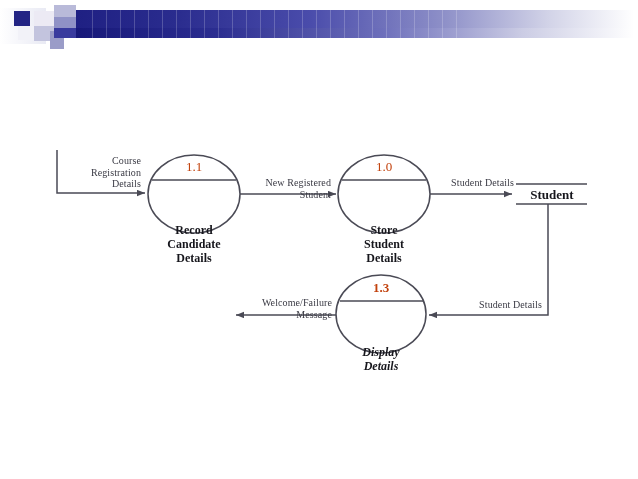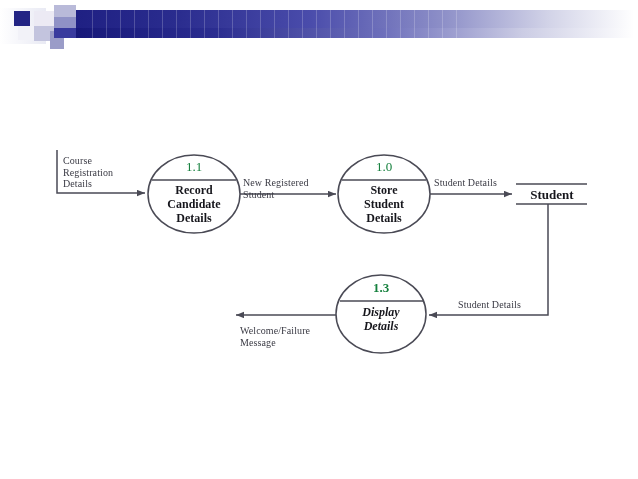--- a/index.html
+++ b/index.html
@@ -32,43 +32,44 @@
     height: 479px;
   }
 
   
   .lbl {
     position: absolute;
     color: #3a3a44;
     font-family: "Liberation Serif", serif;
     font-size: 10px;
     line-height: 11.5px;
-    text-align: left;
+    text-align: right;
     white-space: pre-line;
     letter-spacing: 0.1px;
   }
   .proc-num {
     position: absolute;
-    color: #15803d;
+    color: #c2410c;
     font-family: "Liberation Serif", serif;
     font-size: 13px;
     line-height: 14px;
     text-align: center;
     width: 90px;
   }
   .proc-name {
     position: absolute;
     color: #16161c;
     font-family: "Liberation Serif", serif;
     font-weight: bold;
     font-size: 12px;
     line-height: 14px;
     text-align: center;
     white-space: pre-line;
     width: 100px;
+    margin-top: 40px;
   }
   .store-name {
     position: absolute;
     color: #16161c;
     font-family: "Liberation Serif", serif;
     font-weight: bold;
     font-size: 13px;
     line-height: 15px;
     text-align: center;
     width: 80px;
@@ -206,14 +207,14 @@
 <div class="lbl" style="left:434px; top:177px; width:80px;">Student Details</div>
 
 <div class="store-name" style="left:512px; top:187px;">Student</div>
 
 <div class="lbl" style="left:458px; top:299px; width:84px;">Student Details</div>
 
 <div class="proc-num" style="left:336px; top:281px;font-weight:bold;">1.3</div>
 <div class="proc-name" style="left:331px; top:305px;font-style:italic;">Display
 Details</div>
 
-<div class="lbl" style="left:240px; top:297px; width:92px;margin-top:28px;">Welcome/Failure
+<div class="lbl" style="left:240px; top:297px; width:92px;">Welcome/Failure
 Message</div>
 
 </body></html>

